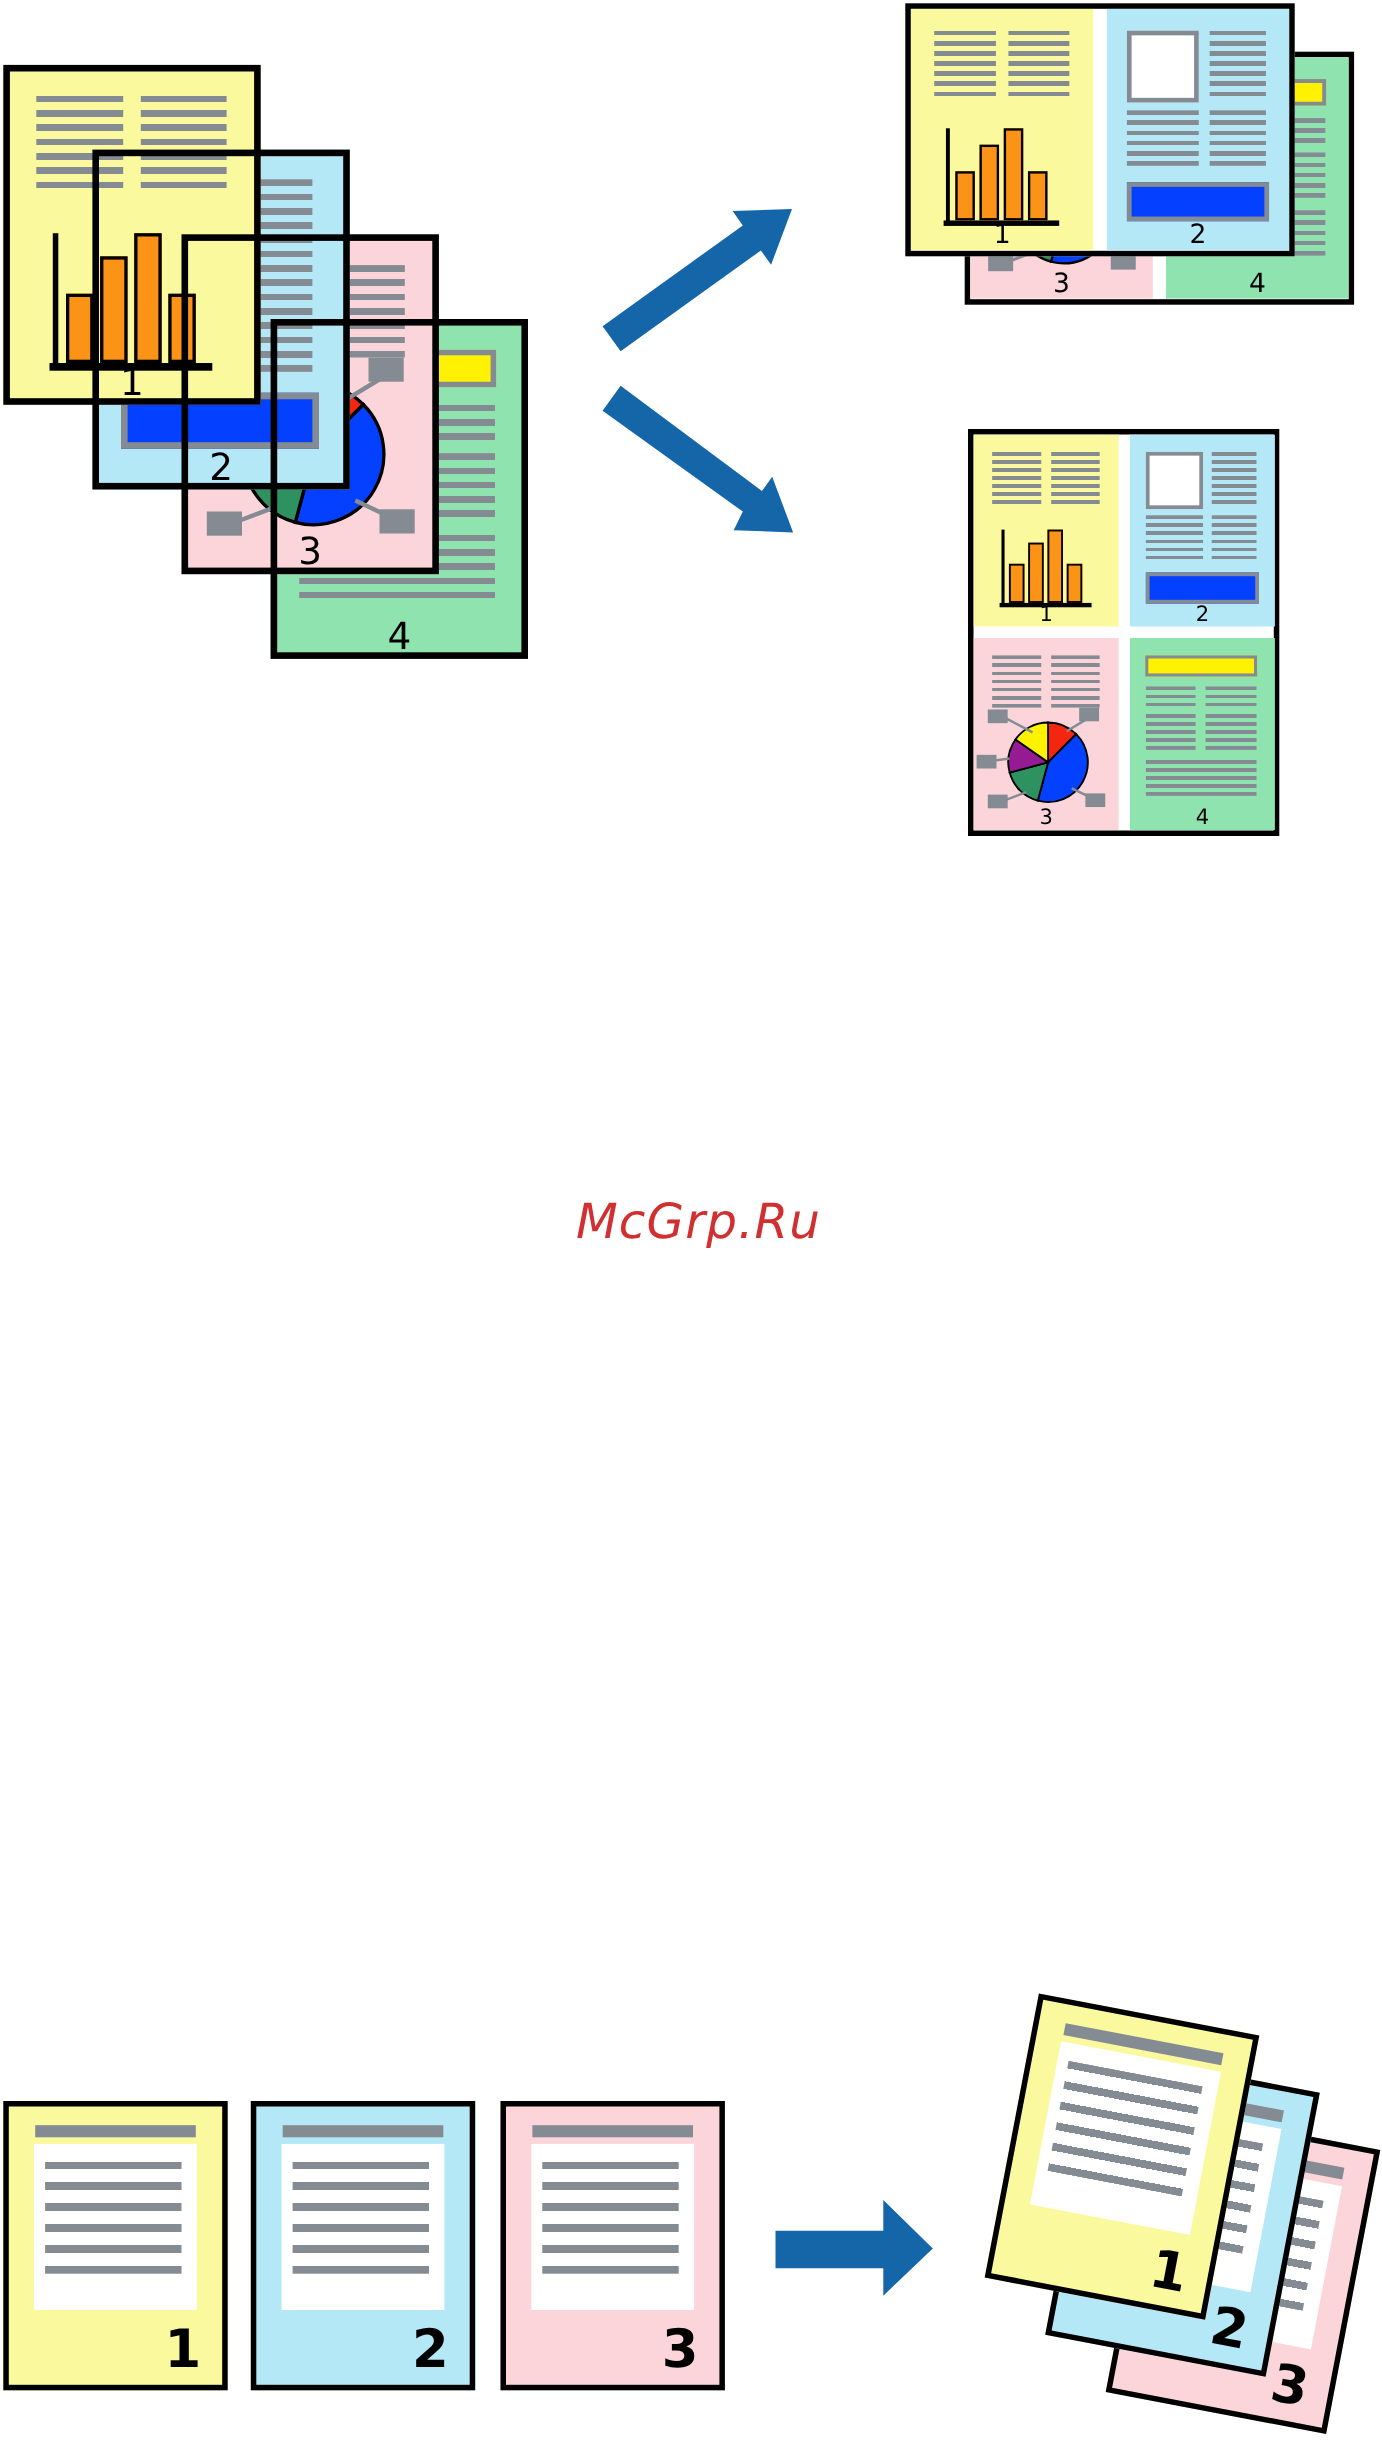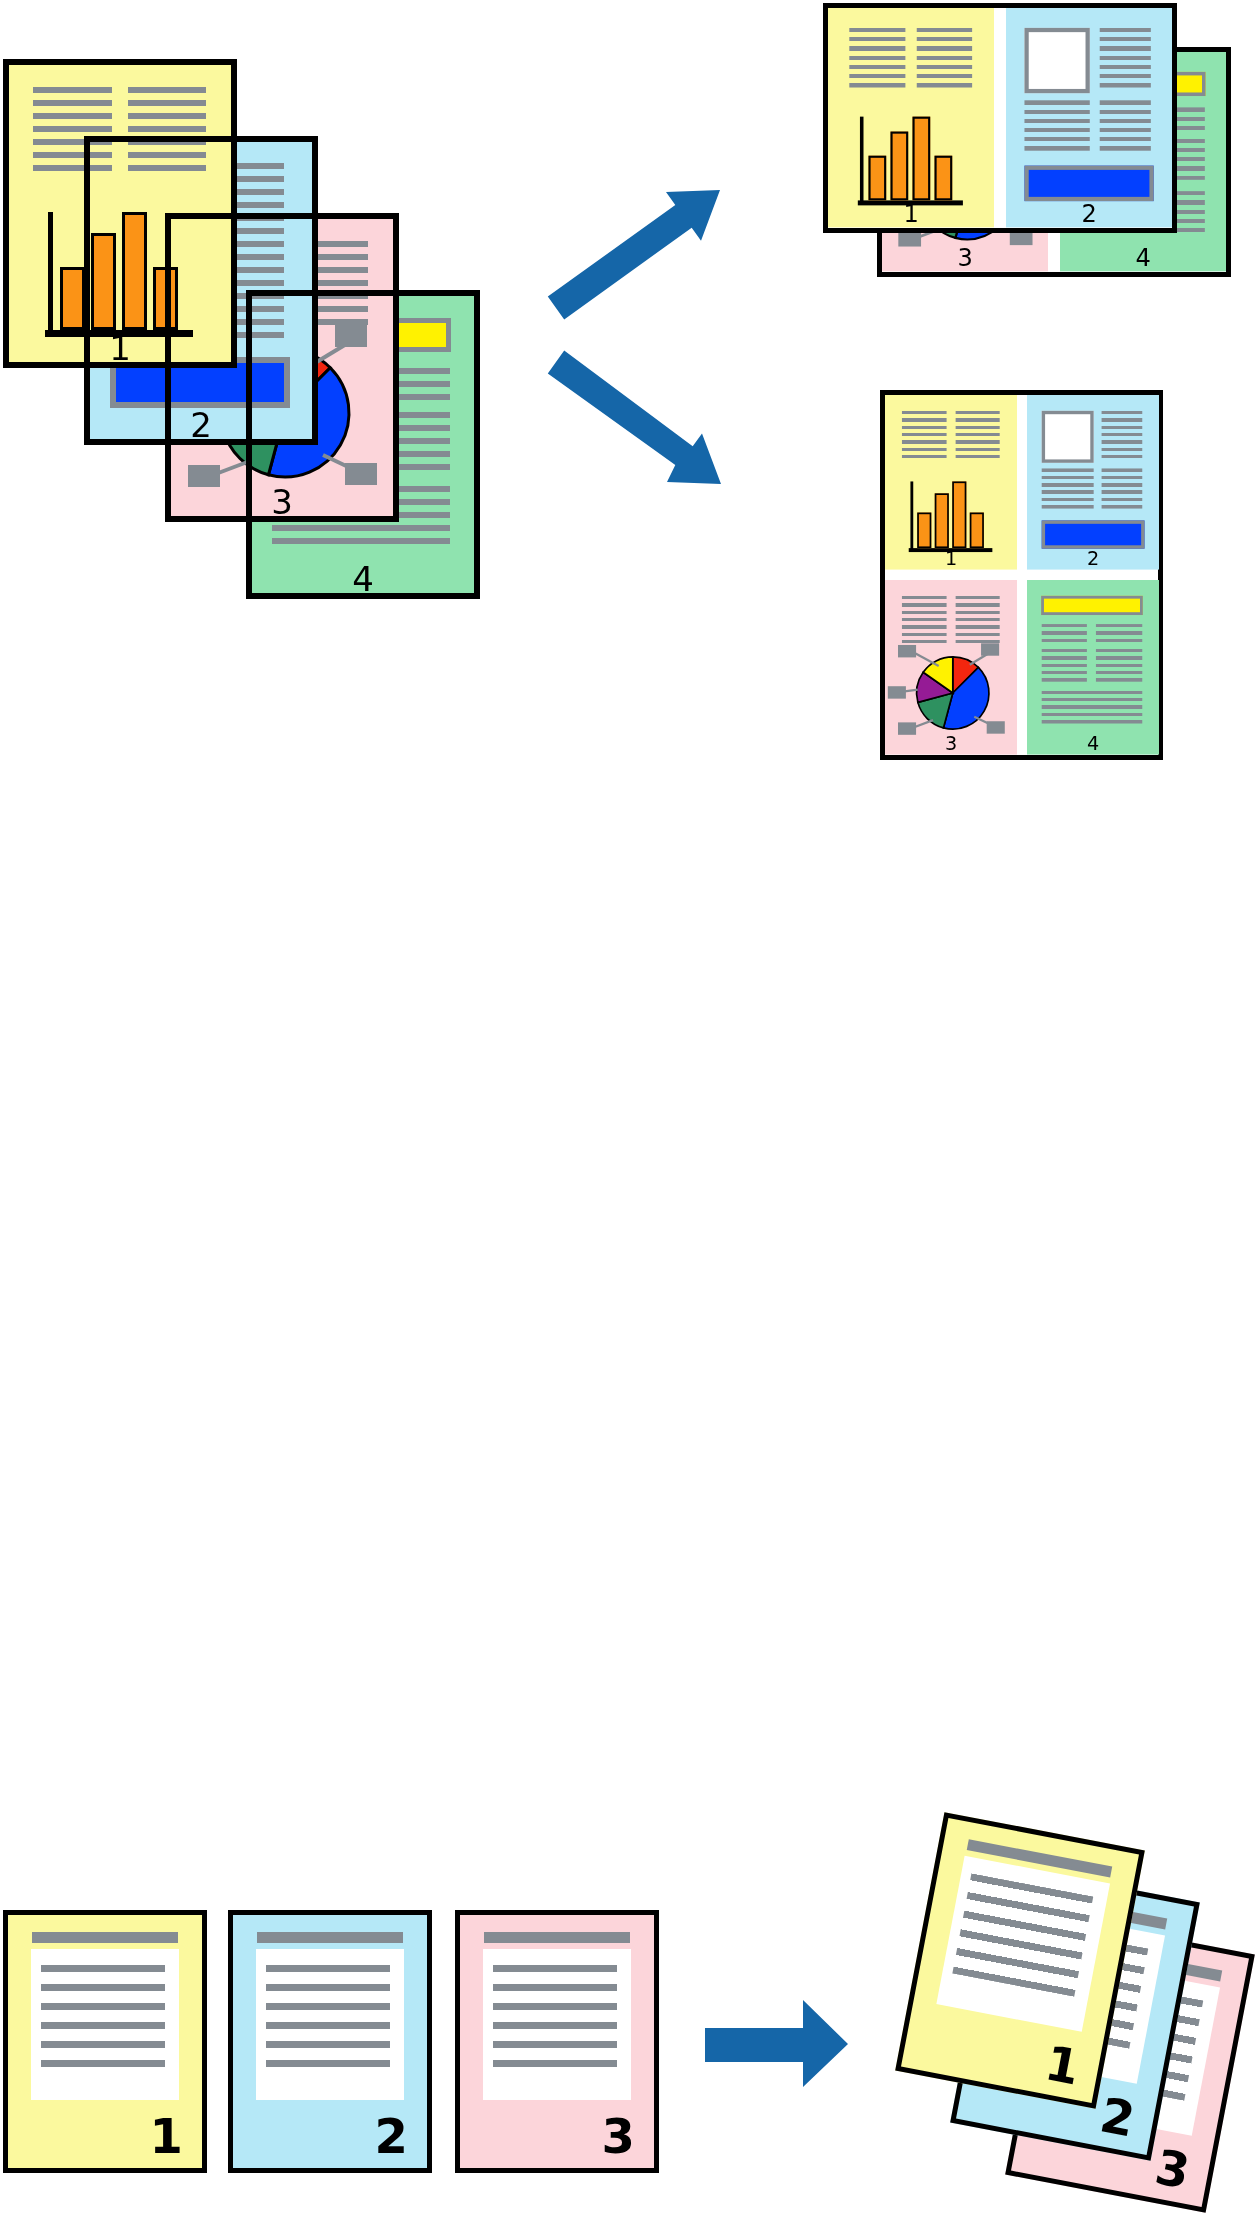--- a/index.html
+++ b/index.html
@@ -238,20 +238,21 @@
         <div class="gl" style="left:26px;top:78px;width:80px;height:32px"></div>
         <div class="gl" style="left:122px;top:78px;width:82px;height:32px"></div>
         <div class="gl" style="left:26px;top:122px;width:80px;height:58px"></div>
         <div class="gl" style="left:122px;top:122px;width:82px;height:58px"></div>
         <div class="gl" style="left:26px;top:196px;width:178px;height:58px"></div>
         <div class="num">4</div>
       </div>
     </div>
   </div>
 
+  <div class="watermark">McGrp.Ru</div>
 
   <div class="t5 bg-yellow" style="left:3px;top:1910px">
     <div class="titlebar" style="left:29px;top:22px;width:146px;height:11px"></div>
     <div class="whitebox" style="left:28px;top:39px;width:148px;height:151px">
       <div class="gl-doc" style="left:10px;top:16px;width:124px;height:102px"></div>
     </div>
     <div class="num5">1</div>
     <div class="pborder"></div>
   </div>
   <div class="t5 bg-blue" style="left:228px;top:1910px">

